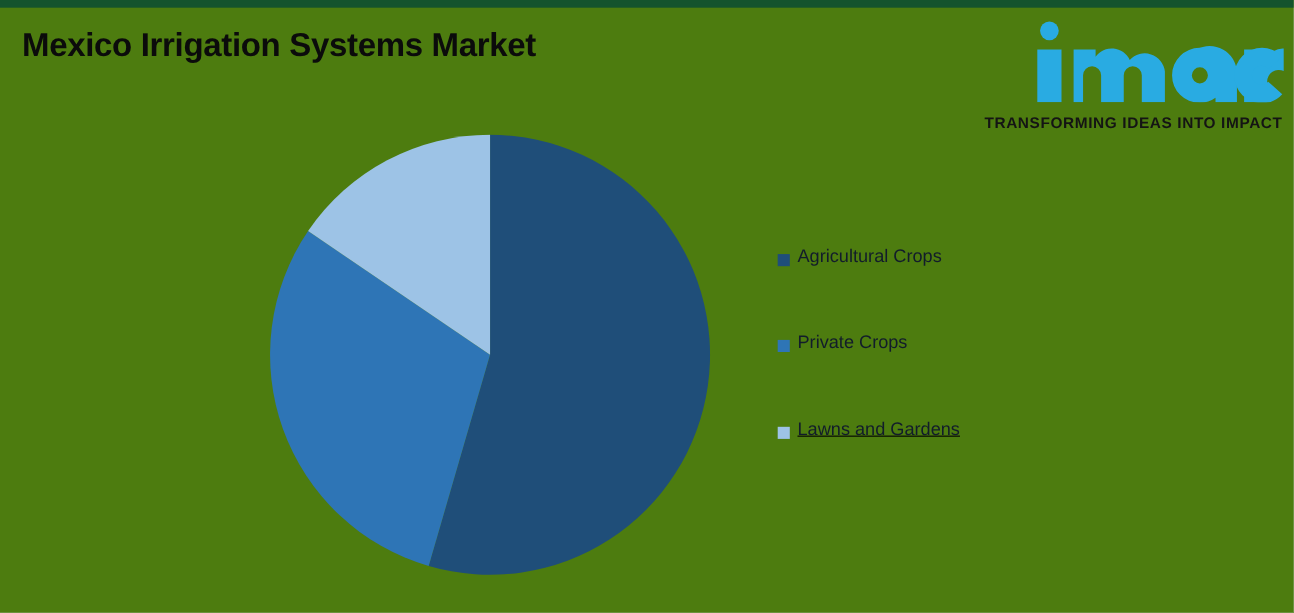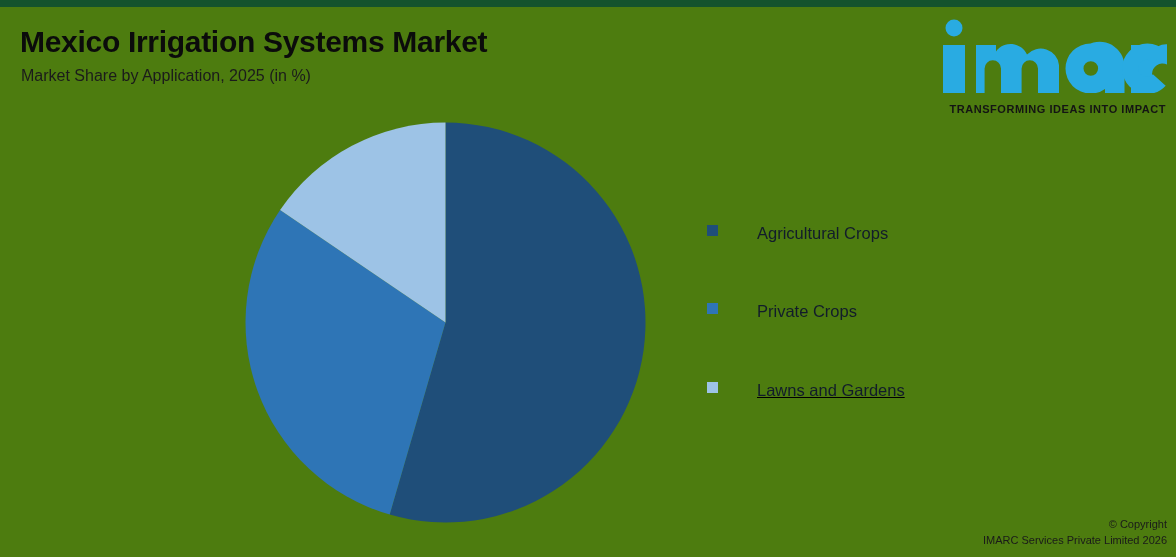--- a/index.html
+++ b/index.html
@@ -58,21 +58,21 @@
     position: absolute;
     right: 0;
     top: 0;
     width: 240px;
     height: 78px;
   }
   .logo-tagline {
     position: absolute;
     right: 4px;
     top: 88px;
-    font-size: 11px;
+    font-size: 14px;
     font-weight: bold;
     letter-spacing: 0.55px;
     color: #141414;
     white-space: nowrap;
   }
 
   
   .pie-wrap {
     position: absolute;
     left: 245px;
@@ -83,23 +83,22 @@
 
   
   .legend {
     position: absolute;
     left: 707px;
     top: 218px;
   }
   .legend-item {
     position: absolute;
     display: flex;
-    align-items: flex-start;
+    align-items: flex-end;
     white-space: nowrap;
-    gap: 32px;
   }
   .legend-item.i0 { top: 0px; }
   .legend-item.i1 { top: 78px; }
   .legend-item.i2 { top: 157px; text-decoration: underline; }
   .legend-swatch {
     width: 11px;
     height: 11px;
     flex: 0 0 auto;
   }
   .legend-label {
@@ -120,21 +119,20 @@
     line-height: 1.45;
   }
 </style>
 </head>
 <body>
 
 <div id="canvas">
 
   <div class="title">Mexico Irrigation Systems Market</div>
 
-  <div class="subtitle">Market Share by Application, 2025 (in %)</div>
 
   <div class="logo-wrap">
     <svg class="logo-mark" viewBox="0 0 240 78">
       <g fill="#29ABE2">
         <circle cx="24" cy="13" r="8.5"></circle>
         <rect x="13" y="30" width="22" height="48" rx="0"></rect>
         <path d="M46 30 h20 v6.5 a18 18 0 0 1 31 3 a18.5 18.5 0 0 1 32 10.5 V78 h-21 V53.5 a8.2 8.2 0 0 0 -16.4 0 V78 H71 V53.5 a8.2 8.2 0 0 0 -16.4 0 V78 H46 Z"></path>
         <path d="M160.5 28.5 a25 25 0 1 0 0 50 a24 24 0 0 0 14.5 -4.6 V78 h19.5 V53.5 a25 25 0 0 0 -34 -25 Z M160.8 46.2 a7.3 7.3 0 1 1 0 14.6 a7.3 7.3 0 0 1 0 -14.6 Z"></path>
         <path d="M201 78 V30 h20 v8.5 a17 17 0 0 1 16 -9.3 v20.4 a10.5 10.5 0 0 0 -15 9.6 V78 Z"></path>
         <path d="M236.5 37.5 a25.2 25.2 0 0 0 -18.2 -8 a25.2 25.2 0 0 0 0 50.4 a25.2 25.2 0 0 0 18.4 -8.2 l-12.8 -11.4 a8.6 8.6 0 1 1 0.1 -11.6 Z" transform="translate(-1,-1)"></path>
@@ -159,18 +157,14 @@
     <div class="legend-item i1">
       <span class="legend-swatch" style="background: rgb(46, 117, 182);"></span>
       <span class="legend-label">Private Crops</span>
     </div>
     <div class="legend-item i2">
       <span class="legend-swatch" style="background: rgb(157, 195, 230);"></span>
       <span class="legend-label">Lawns and Gardens</span>
     </div>
   </div>
 
-  <div class="copyright">
-    <div>© Copyright</div>
-    <div>IMARC Services Private Limited 2026</div>
-  </div>
 
 </div>
 
 </body></html>

